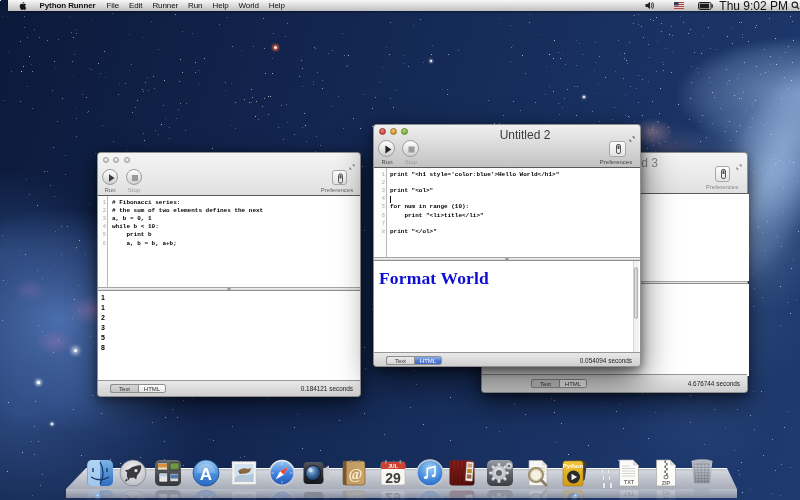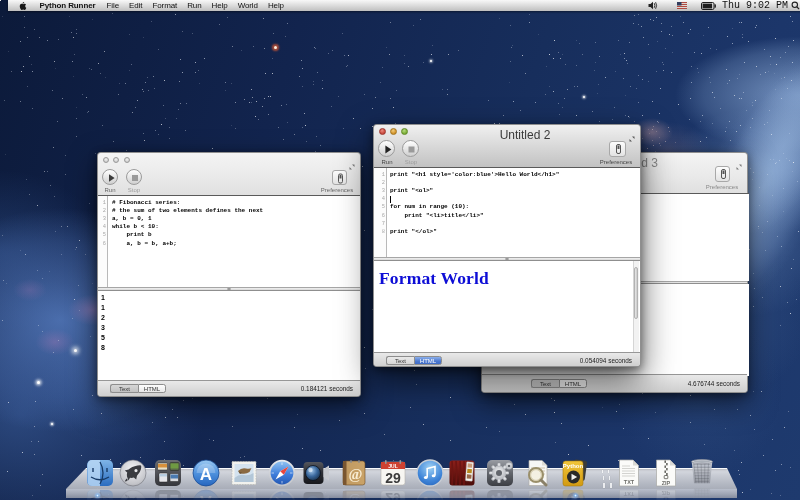--- a/index.html
+++ b/index.html
@@ -37,21 +37,21 @@
 box-shadow:656px 71px 0 0 rgba(255,255,255,0.37),283px 139px 0 0 rgba(255,255,255,0.48),756px 66px 0 0 rgba(255,255,255,0.76),560px 58px 0 0 rgba(255,255,255,0.7),34px 29px 0 0 rgba(255,255,255,0.41),240px 272px 0 0 rgba(255,255,255,0.71),576px 115px 0 0 rgba(255,255,255,0.78),720px 293px 0 0 rgba(255,255,255,0.6),461px 315px 0 0 rgba(255,255,255,0.52),8px 402px 0 0 rgba(255,255,255,0.83),716px 230px 0 0 rgba(255,255,255,0.55),161px 124px 0 0 rgba(255,255,255,0.92),346px 66px 0 0 rgba(255,255,255,0.41),101px 197px 0 0 rgba(255,255,255,0.86),620px 149px 0 0 rgba(255,255,255,0.83),749px 249px 0 0 rgba(255,255,255,0.67),389px 54px 0 0 rgba(255,255,255,0.68),645px 330px 0 0 rgba(255,255,255,0.88),372px 309px 0 0 rgba(255,255,255,0.47),73px 37px 0 0 rgba(255,255,255,0.75),793px 162px 0 0 rgba(255,255,255,0.94),240px 457px 0 0 rgba(255,255,255,0.41),286px 246px 0 0 rgba(255,255,255,0.73),375px 97px 0 0 rgba(255,255,255,0.57),216px 357px 0 0 rgba(255,255,255,0.51),701px 345px 0 0 rgba(255,255,255,0.39),652px 101px 0 0 rgba(255,255,255,0.67),252px 97px 0 0 rgba(255,255,255,0.63),278px 487px 0 0 rgba(255,255,255,0.73),572px 126px 0 0 rgba(255,255,255,0.76),788px 411px 0 0 rgba(255,255,255,0.38),34px 426px 0 0 rgba(255,255,255,0.54),276px 47px 0 0 rgba(255,255,255,0.48),582px 462px 0 0 rgba(255,255,255,0.78),219px 349px 0 0 rgba(255,255,255,0.65),660px 248px 0 0 rgba(255,255,255,0.44),144px 140px 0 0 rgba(255,255,255,0.8),553px 148px 0 0 rgba(255,255,255,0.8),440px 473px 0 0 rgba(255,255,255,0.7),372px 126px 0 0 rgba(255,255,255,0.95),143px 274px 0 0 rgba(255,255,255,0.65),775px 38px 0 0 rgba(255,255,255,0.87),158px 335px 0 0 rgba(255,255,255,0.45),698px 230px 0 0 rgba(255,255,255,0.71),396px 209px 0 0 rgba(255,255,255,0.71),481px 284px 0 0 rgba(255,255,255,0.5),568px 454px 0 0 rgba(255,255,255,0.92),698px 383px 0 0 rgba(255,255,255,0.42),551px 398px 0 0 rgba(255,255,255,0.51),658px 188px 0 0 rgba(255,255,255,0.42),447px 94px 0 0 rgba(255,255,255,0.62),741px 462px 0 0 rgba(255,255,255,0.78),514px 404px 0 0 rgba(255,255,255,0.46),110px 459px 0 0 rgba(255,255,255,0.73),656px 273px 0 0 rgba(255,255,255,0.72),158px 205px 0 0 rgba(255,255,255,0.81),554px 412px 0 0 rgba(255,255,255,0.9),2px 320px 0 0 rgba(255,255,255,0.54),21px 71px 0 0 rgba(255,255,255,0.91),316px 136px 0 0 rgba(255,255,255,0.38),582px 54px 0 0 rgba(255,255,255,0.4),499px 431px 0 0 rgba(255,255,255,0.39),780px 286px 0 0 rgba(255,255,255,0.81),133px 351px 0 0 rgba(255,255,255,0.64),564px 98px 0 0 rgba(255,255,255,0.51),623px 230px 0 0 rgba(255,255,255,0.93),554px 400px 0 0 rgba(255,255,255,0.79),207px 379px 0 0 rgba(255,255,255,0.54),689px 346px 0 0 rgba(255,255,255,0.57),531px 245px 0 0 rgba(255,255,255,0.42),232px 46px 0 0 rgba(255,255,255,0.55),604px 297px 0 0 rgba(255,255,255,0.49),227px 17px 0 0 rgba(255,255,255,0.39),648px 44px 0 0 rgba(255,255,255,0.49),34px 454px 0 0 rgba(255,255,255,0.55),528px 135px 0 0 rgba(255,255,255,0.52),499px 123px 0 0 rgba(255,255,255,0.67),742px 492px 0 0 rgba(255,255,255,0.88),592px 256px 0 0 rgba(255,255,255,0.5),486px 427px 0 0 rgba(255,255,255,0.59),98px 63px 0 0 rgba(255,255,255,0.75),364px 230px 0 0 rgba(255,255,255,0.6),748px 41px 0 0 rgba(255,255,255,0.75),663px 64px 0 0 rgba(255,255,255,0.39),747px 187px 0 0 rgba(255,255,255,0.83),113px 141px 0 0 rgba(255,255,255,0.46),551px 243px 0 0 rgba(255,255,255,0.43),189px 156px 0 0 rgba(255,255,255,0.63),79px 240px 0 0 rgba(255,255,255,0.83),565px 64px 0 0 rgba(255,255,255,0.38),555px 442px 0 0 rgba(255,255,255,0.36),97px 488px 0 0 rgba(255,255,255,0.8),244px 99px 0 0 rgba(255,255,255,0.59),494px 123px 0 0 rgba(255,255,255,0.87),62px 98px 0 0 rgba(255,255,255,0.58),401px 149px 0 0 rgba(255,255,255,0.91),467px 160px 0 0 rgba(255,255,255,0.6),750px 415px 0 0 rgba(255,255,255,0.68),737px 263px 0 0 rgba(255,255,255,0.44),305px 125px 0 0 rgba(255,255,255,0.93),595px 390px 0 0 rgba(255,255,255,0.68),767px 174px 0 0 rgba(255,255,255,0.38),600px 258px 0 0 rgba(255,255,255,0.65),545px 94px 0 0 rgba(255,255,255,0.38),522px 55px 0 0 rgba(255,255,255,0.86),72px 318px 0 0 rgba(255,255,255,0.39),242px 220px 0 0 rgba(255,255,255,0.42),585px 140px 0 0 rgba(255,255,255,0.7),42px 331px 0 0 rgba(255,255,255,0.4),675px 312px 0 0 rgba(255,255,255,0.69),325px 492px 0 0 rgba(255,255,255,0.51),687px 380px 0 0 rgba(255,255,255,0.54),273px 216px 0 0 rgba(255,255,255,0.43),662px 167px 0 0 rgba(255,255,255,0.62),771px 493px 0 0 rgba(255,255,255,0.39),471px 332px 0 0 rgba(255,255,255,0.95),104px 51px 0 0 rgba(255,255,255,0.67),520px 149px 0 0 rgba(255,255,255,0.43),359px 465px 0 0 rgba(255,255,255,0.39),252px 203px 0 0 rgba(255,255,255,0.52),450px 440px 0 0 rgba(255,255,255,0.68),311px 327px 0 0 rgba(255,255,255,0.94),671px 284px 0 0 rgba(255,255,255,0.35),569px 167px 0 0 rgba(255,255,255,0.91),108px 494px 0 0 rgba(255,255,255,0.88),272px 73px 0 0 rgba(255,255,255,0.88),762px 297px 0 0 rgba(255,255,255,0.44),290px 323px 0 0 rgba(255,255,255,0.48),353px 118px 0 0 rgba(255,255,255,0.76),272px 272px 0 0 rgba(255,255,255,0.64),54px 61px 0 0 rgba(255,255,255,0.73),285px 36px 0 0 rgba(255,255,255,0.35),791px 80px 0 0 rgba(255,255,255,0.73),270px 96px 0 0 rgba(255,255,255,0.79),566px 375px 0 0 rgba(255,255,255,0.61),11px 71px 0 0 rgba(255,255,255,0.4),709px 476px 0 0 rgba(255,255,255,0.44),38px 441px 0 0 rgba(255,255,255,0.57),567px 89px 0 0 rgba(255,255,255,0.61),44px 171px 0 0 rgba(255,255,255,0.57),42px 474px 0 0 rgba(255,255,255,0.56),700px 141px 0 0 rgba(255,255,255,0.75),364px 413px 0 0 rgba(255,255,255,0.69),418px 331px 0 0 rgba(255,255,255,0.8),244px 456px 0 0 rgba(255,255,255,0.45),183px 465px 0 0 rgba(255,255,255,0.6),185px 391px 0 0 rgba(255,255,255,0.9),423px 424px 0 0 rgba(255,255,255,0.75),754px 429px 0 0 rgba(255,255,255,0.5),165px 417px 0 0 rgba(255,255,255,0.77),393px 460px 0 0 rgba(255,255,255,0.37),483px 127px 0 0 rgba(255,255,255,0.47),473px 193px 0 0 rgba(255,255,255,0.53),235px 128px 0 0 rgba(255,255,255,0.36),199px 218px 0 0 rgba(255,255,255,0.55),73px 409px 0 0 rgba(255,255,255,0.52),658px 274px 0 0 rgba(255,255,255,0.59),551px 183px 0 0 rgba(255,255,255,0.91),120px 463px 0 0 rgba(255,255,255,0.93),184px 311px 0 0 rgba(255,255,255,0.93),273px 33px 0 0 rgba(255,255,255,0.42),446px 190px 0 0 rgba(255,255,255,0.79),323px 237px 0 0 rgba(255,255,255,0.71),525px 73px 0 0 rgba(255,255,255,0.58),592px 111px 0 0 rgba(255,255,255,0.5),727px 237px 0 0 rgba(255,255,255,0.35),553px 365px 0 0 rgba(255,255,255,0.78),761px 391px 0 0 rgba(255,255,255,0.75),374px 234px 0 0 rgba(255,255,255,0.39),682px 485px 0 0 rgba(255,255,255,0.55),323px 353px 0 0 rgba(255,255,255,0.86),739px 474px 0 0 rgba(255,255,255,0.53),318px 355px 0 0 rgba(255,255,255,0.6),414px 370px 0 0 rgba(255,255,255,0.53),132px 112px 0 0 rgba(255,255,255,0.6),390px 360px 0 0 rgba(255,255,255,0.8),180px 329px 0 0 rgba(255,255,255,0.69),417px 294px 0 0 rgba(255,255,255,0.85),313px 160px 0 0 rgba(255,255,255,0.48),595px 324px 0 0 rgba(255,255,255,0.74),478px 240px 0 0 rgba(255,255,255,0.62),220px 275px 0 0 rgba(255,255,255,0.63),755px 100px 0 0 rgba(255,255,255,0.75),292px 277px 0 0 rgba(255,255,255,0.75),636px 185px 0 0 rgba(255,255,255,0.41),771px 134px 0 0 rgba(255,255,255,0.75),232px 426px 0 0 rgba(255,255,255,0.47),27px 37px 0 0 rgba(255,255,255,0.5),488px 326px 0 0 rgba(255,255,255,0.86),76px 247px 0 0 rgba(255,255,255,0.6),646px 308px 0 0 rgba(255,255,255,0.47),715px 210px 0 0 rgba(255,255,255,0.65),251px 89px 0 0 rgba(255,255,255,0.74),7px 471px 0 0 rgba(255,255,255,0.8),790px 467px 0 0 rgba(255,255,255,0.41),437px 126px 0 0 rgba(255,255,255,0.46),714px 279px 0 0 rgba(255,255,255,0.63),572px 141px 0 0 rgba(255,255,255,0.9),126px 247px 0 0 rgba(255,255,255,0.43),477px 355px 0 0 rgba(255,255,255,0.67),574px 318px 0 0 rgba(255,255,255,0.54),775px 470px 0 0 rgba(255,255,255,0.62),738px 470px 0 0 rgba(255,255,255,0.65),563px 242px 0 0 rgba(255,255,255,0.89),763px 455px 0 0 rgba(255,255,255,0.63),267px 398px 0 0 rgba(255,255,255,0.5),654px 155px 0 0 rgba(255,255,255,0.81),535px 262px 0 0 rgba(255,255,255,0.73),283px 239px 0 0 rgba(255,255,255,0.4),294px 134px 0 0 rgba(255,255,255,0.51),329px 471px 0 0 rgba(255,255,255,0.67),143px 91px 0 0 rgba(255,255,255,0.49),712px 92px 0 0 rgba(255,255,255,0.77),67px 226px 0 0 rgba(255,255,255,0.59),557px 252px 0 0 rgba(255,255,255,0.6),213px 440px 0 0 rgba(255,255,255,0.6),790px 313px 0 0 rgba(255,255,255,0.92),22px 452px 0 0 rgba(255,255,255,0.88),591px 208px 0 0 rgba(255,255,255,0.64),362px 166px 0 0 rgba(255,255,255,0.8),431px 289px 0 0 rgba(255,255,255,0.8),561px 423px 0 0 rgba(255,255,255,0.71),227px 263px 0 0 rgba(255,255,255,0.48),448px 262px 0 0 rgba(255,255,255,0.37),346px 356px 0 0 rgba(255,255,255,0.76),416px 384px 0 0 rgba(255,255,255,0.45),480px 484px 0 0 rgba(255,255,255,0.43),639px 287px 0 0 rgba(255,255,255,0.37),405px 317px 0 0 rgba(255,255,255,0.69),29px 56px 0 0 rgba(255,255,255,0.74),140px 457px 0 0 rgba(255,255,255,0.63),53px 147px 0 0 rgba(255,255,255,0.58),218px 246px 0 0 rgba(255,255,255,0.55),781px 464px 0 0 rgba(255,255,255,0.58),772px 439px 0 0 rgba(255,255,255,0.6),85px 254px 0 0 rgba(255,255,255,0.36),554px 40px 0 0 rgba(255,255,255,0.95),360px 128px 0 0 rgba(255,255,255,0.74),669px 34px 0 0 rgba(255,255,255,0.8),255px 116px 0 0 rgba(255,255,255,0.85);}
 .bigstar{position:absolute;border-radius:50%;}
 
 #menubar{position:absolute;left:8px;top:0;width:800px;height:11px;
 background:linear-gradient(#f8f8f8,#d9d9d9 55%,#bfbfbf);box-shadow:0 1px 2px rgba(0,0,0,0.45);
 font-size:8px;color:#111;}
 #menubar .items{position:absolute;left:10.5px;top:0;height:11px;display:flex;align-items:center;}
 #menubar .it{margin:0 5px;white-space:nowrap;letter-spacing:-0.1px;}
 #menubar .app{font-weight:bold;margin:0 6px 0 12px;}
 #mright{position:absolute;right:4px;top:0;height:11px;display:flex;align-items:center;}
-#clock{font-size:10px;margin:0 0 0 3px;color:#111;font-family:Liberation Mono, monospace;}
+#clock{font-size:12px;margin:0 0 0 3px;color:#111;}
 
 .win{position:absolute;border-radius:4px;background:#e9e9e9;box-shadow:0 1px 0 rgba(255,255,255,0.25) inset,0 10px 28px rgba(0,0,0,0.55),0 2px 8px rgba(0,0,0,0.4);border:1px solid rgba(70,70,70,0.55);}
 .win.focus{box-shadow:0 1px 0 rgba(255,255,255,0.35) inset,0 14px 34px rgba(0,0,0,0.62),0 3px 10px rgba(0,0,0,0.45);}
 .tbar{position:absolute;left:0;top:0;width:100%;border-radius:4px 4px 0 0;}
 .chrome-f{background:linear-gradient(#f0f0f0,#d4d4d4 60%,#c2c2c2);}
 .chrome-u{background:linear-gradient(#f4f4f4,#e9e9e9 60%,#e0e0e0);}
 .title{position:absolute;width:100%;text-align:center;font-size:12px;padding-left:36px;}
 .tl{position:absolute;width:6px;height:6px;border-radius:50%;}
 .tl.gray{background:radial-gradient(circle at 50% 35%,#f3f3f3,#cfcfcf 70%,#bdbdbd);border:0.5px solid #9a9a9a;}
 .rsz{position:absolute;width:6px;height:6px;}
@@ -532,21 +532,21 @@
   </div>
 
   <div id="menubar">
     <div class="items">
       <svg width="9" height="10" viewBox="0 0 9 10" style="margin-right:0;">
           <path d="M6.4 1.1c-.5.03-1.1.33-1.45.74-.31.36-.58.93-.48 1.46.55.05 1.12-.29 1.47-.7.34-.41.57-.96.46-1.5zM6.9 3.5c-.8 0-1.4.45-1.8.45-.4 0-1-.43-1.66-.42-.85.01-1.64.5-2.08 1.27-.89 1.54-.23 3.82.64 5.07.42.6.93 1.29 1.6 1.26.64-.03.88-.41 1.65-.41.77 0 .99.41 1.66.4.69-.01 1.12-.62 1.54-1.23.48-.7.68-1.39.69-1.42-.02-.01-1.33-.51-1.34-2.03-.01-1.27 1.04-1.88 1.08-1.91-.59-.87-1.51-.97-1.83-.99z" fill="#161616" transform="scale(0.8)"></path>
         </svg>
       <span class="it app">Python Runner</span>
       <span class="it">File</span>
         <span class="it">Edit</span>
-        <span class="it">Format</span>
+        <span class="it">Runner</span>
         <span class="it">Run</span>
         <span class="it">Help</span>
         <span class="it">World</span>
         <span class="it">Help</span>
     </div>
     <div id="mright">
       <svg width="10" height="9" viewBox="0 0 10 9" style="margin:0 11px 0 2px;">
           <path d="M0.5 3 L2.5 3 L5 0.8 L5 8.2 L2.5 6 L0.5 6 Z" fill="#222"></path>
           <path d="M6.2 2.2 Q7.6 4.5 6.2 6.8 M7.6 1.2 Q9.6 4.5 7.6 7.8" stroke="#222" stroke-width="0.9" fill="none"></path>
         </svg>

